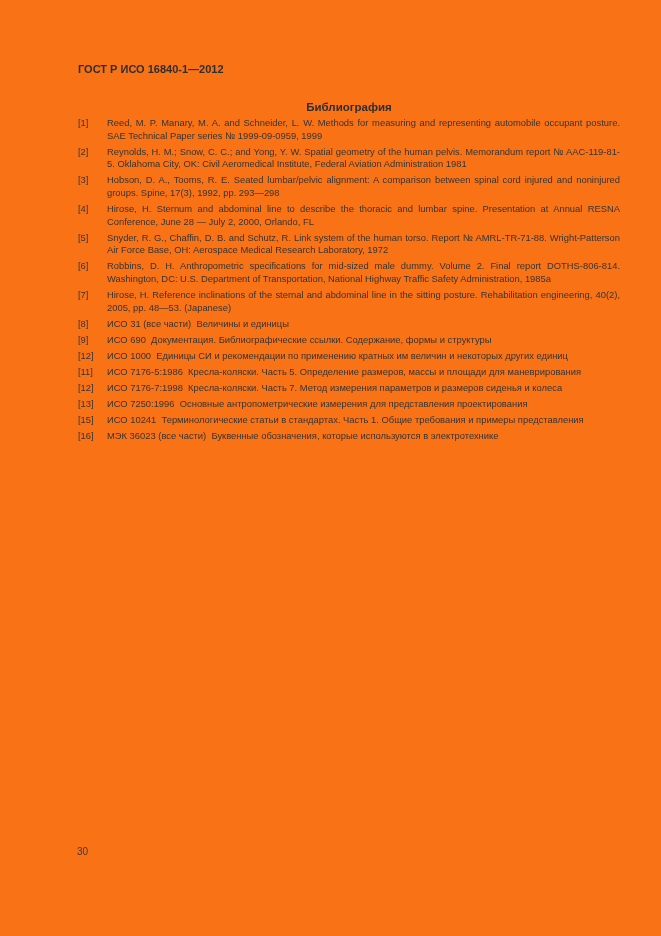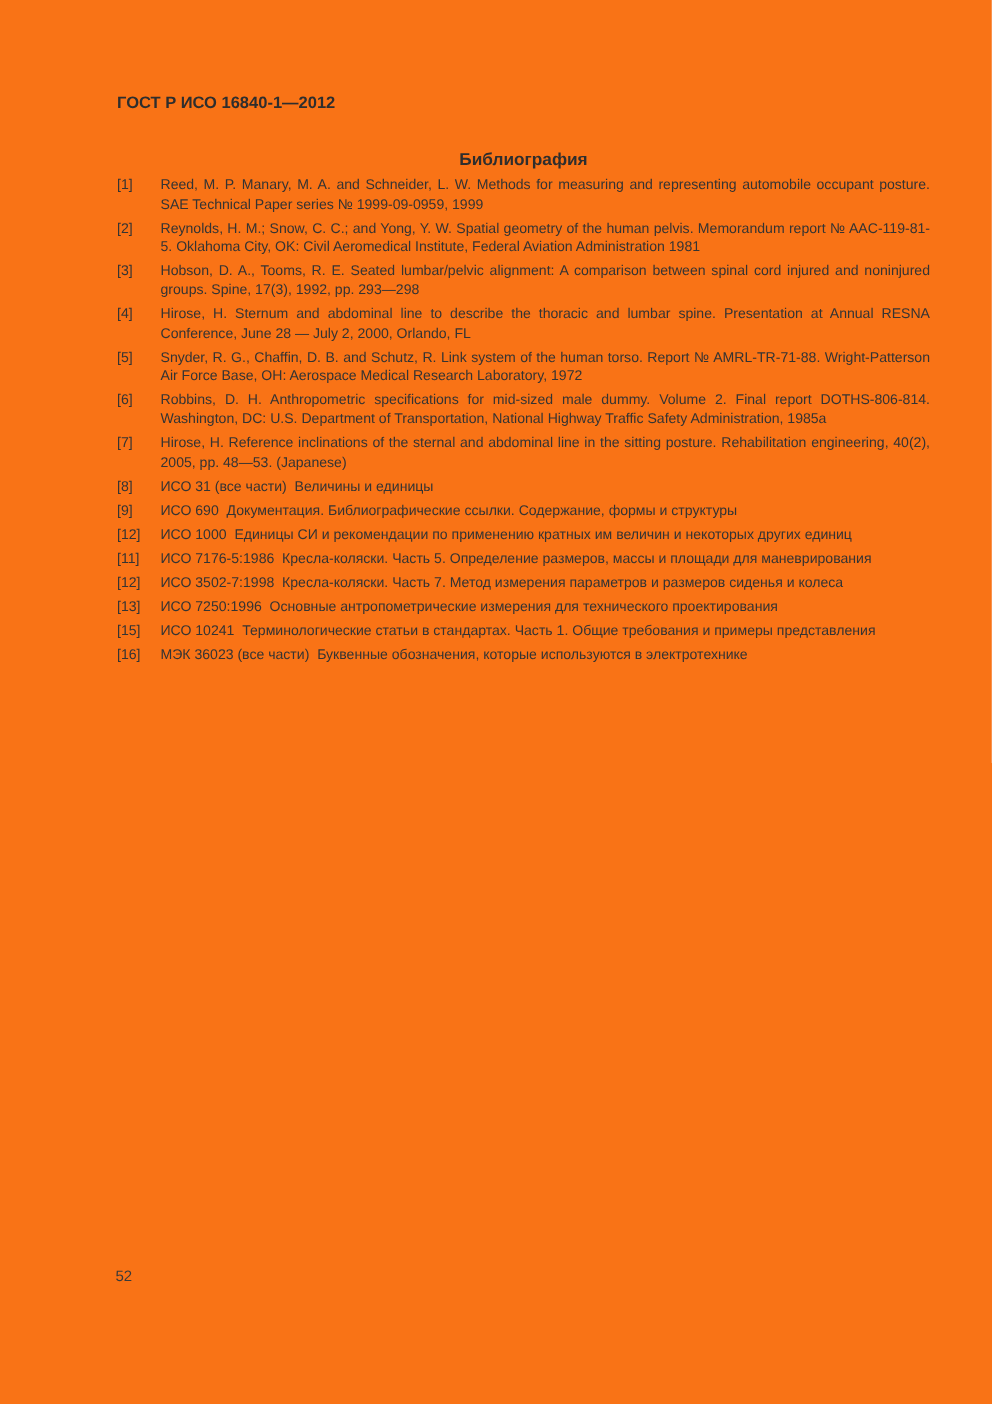--- a/index.html
+++ b/index.html
@@ -116,31 +116,31 @@
     <div class="ref">
       <span class="ref-num">[12]</span>
       <span class="ref-text">ИСО 1000  Единицы СИ и рекомендации по применению кратных им величин и некоторых других единиц</span>
     </div>
     <div class="ref">
       <span class="ref-num">[11]</span>
       <span class="ref-text">ИСО 7176-5:1986  Кресла-коляски. Часть 5. Определение размеров, массы и площади для маневрирования</span>
     </div>
     <div class="ref">
       <span class="ref-num">[12]</span>
-      <span class="ref-text">ИСО 3502-7:1998  Кресла-коляски. Часть 7. Метод измерения параметров и размеров сиденья и колеса</span>
+      <span class="ref-text">ИСО 7176-7:1998  Кресла-коляски. Часть 7. Метод измерения параметров и размеров сиденья и колеса</span>
     </div>
     <div class="ref">
       <span class="ref-num">[13]</span>
-      <span class="ref-text">ИСО 7250:1996  Основные антропометрические измерения для технического проектирования</span>
+      <span class="ref-text">ИСО 7250:1996  Основные антропометрические измерения для представления проектирования</span>
     </div>
     <div class="ref">
       <span class="ref-num">[15]</span>
       <span class="ref-text">ИСО 10241  Терминологические статьи в стандартах. Часть 1. Общие требования и примеры представления</span>
     </div>
     <div class="ref">
       <span class="ref-num">[16]</span>
       <span class="ref-text">МЭК 36023 (все части)  Буквенные обозначения, которые используются в электротехнике</span>
     </div>
   </div>
 
-  <div class="page-number">52</div>
+  <div class="page-number">30</div>
 
 </div>
 
 </body></html>

